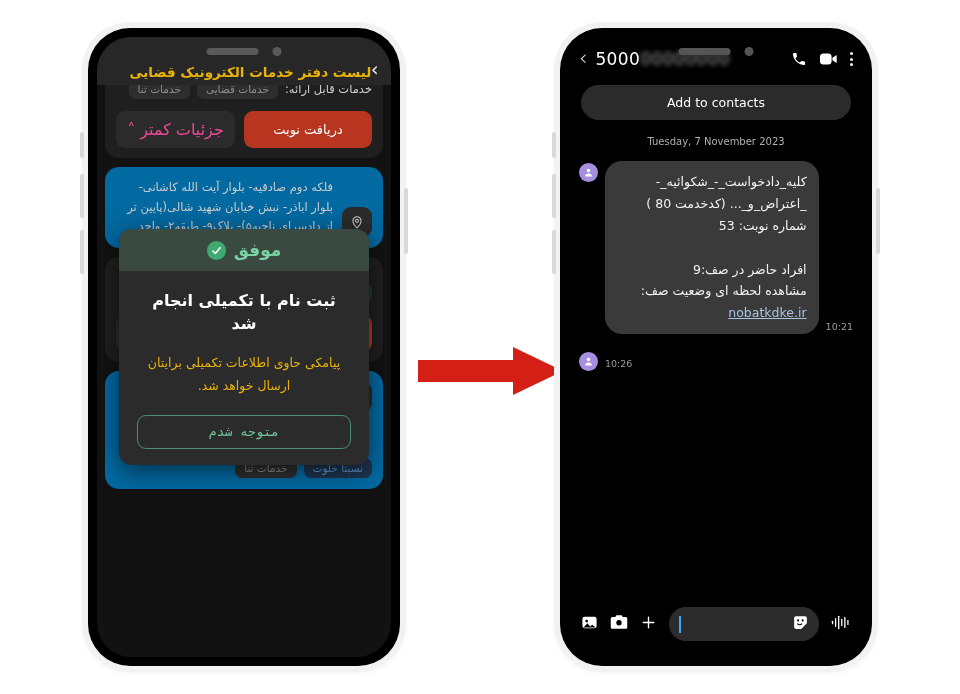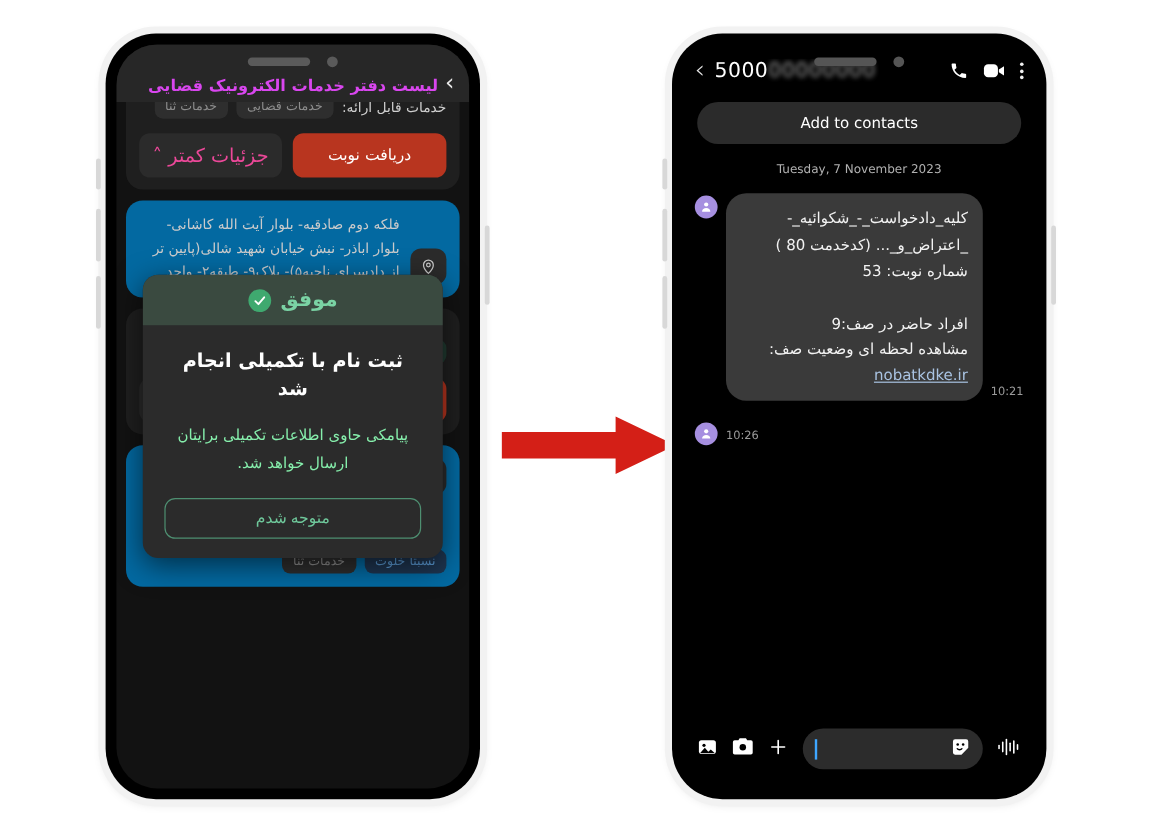--- a/index.html
+++ b/index.html
@@ -79,25 +79,25 @@
     height: 48px;
     background: #272727;
     display: flex;
     align-items: flex-end;
     justify-content: space-between;
     padding: 0 12px 5px 12px;
     box-sizing: border-box;
     direction: rtl;
   }
   .app-header-title {
-    color: #d946ef;
+    color: #eab308;
     font-size: 13.5px;
     font-weight: 700;
     white-space: nowrap;
-    text-align: center;
+    text-align: right;
     flex: 1;
     padding-left: 8px;
   }
   .header-chevron {
     color: #e8e8e8;
     font-size: 19px;
     line-height: 1;
     transform: scaleX(-1);
     padding-bottom: 1px;
   }
@@ -244,36 +244,36 @@
     text-align: center;
   }
   .modal-title {
     color: #ffffff;
     font-size: 16px;
     font-weight: 700;
     margin: 0 0 16px 0;
     line-height: 1.4;
   }
   .modal-msg {
-    color: #86efac;
+    color: #eab308;
     font-size: 12.5px;
     line-height: 1.85;
     margin: 0 0 17px 0;
   }
   .modal-btn {
     display: block;
     width: 100%;
     box-sizing: border-box;
     background: transparent;
     border: 1px solid #4e8f71;
     color: #6fc89b;
     border-radius: 9px;
     font-size: 13px;
     padding: 8px 0;
-    font-family: Liberation Serif, serif;
+    font-family: Liberation Mono, monospace;
     cursor: pointer;
   }
 
   
   #phone-right { left: 560px; top: 28px; width: 312px; height: 638px; }
   #phone-right .phone-screen { background: #000000; }
 
   .sms-header {
     height: 44px;
     display: flex;

